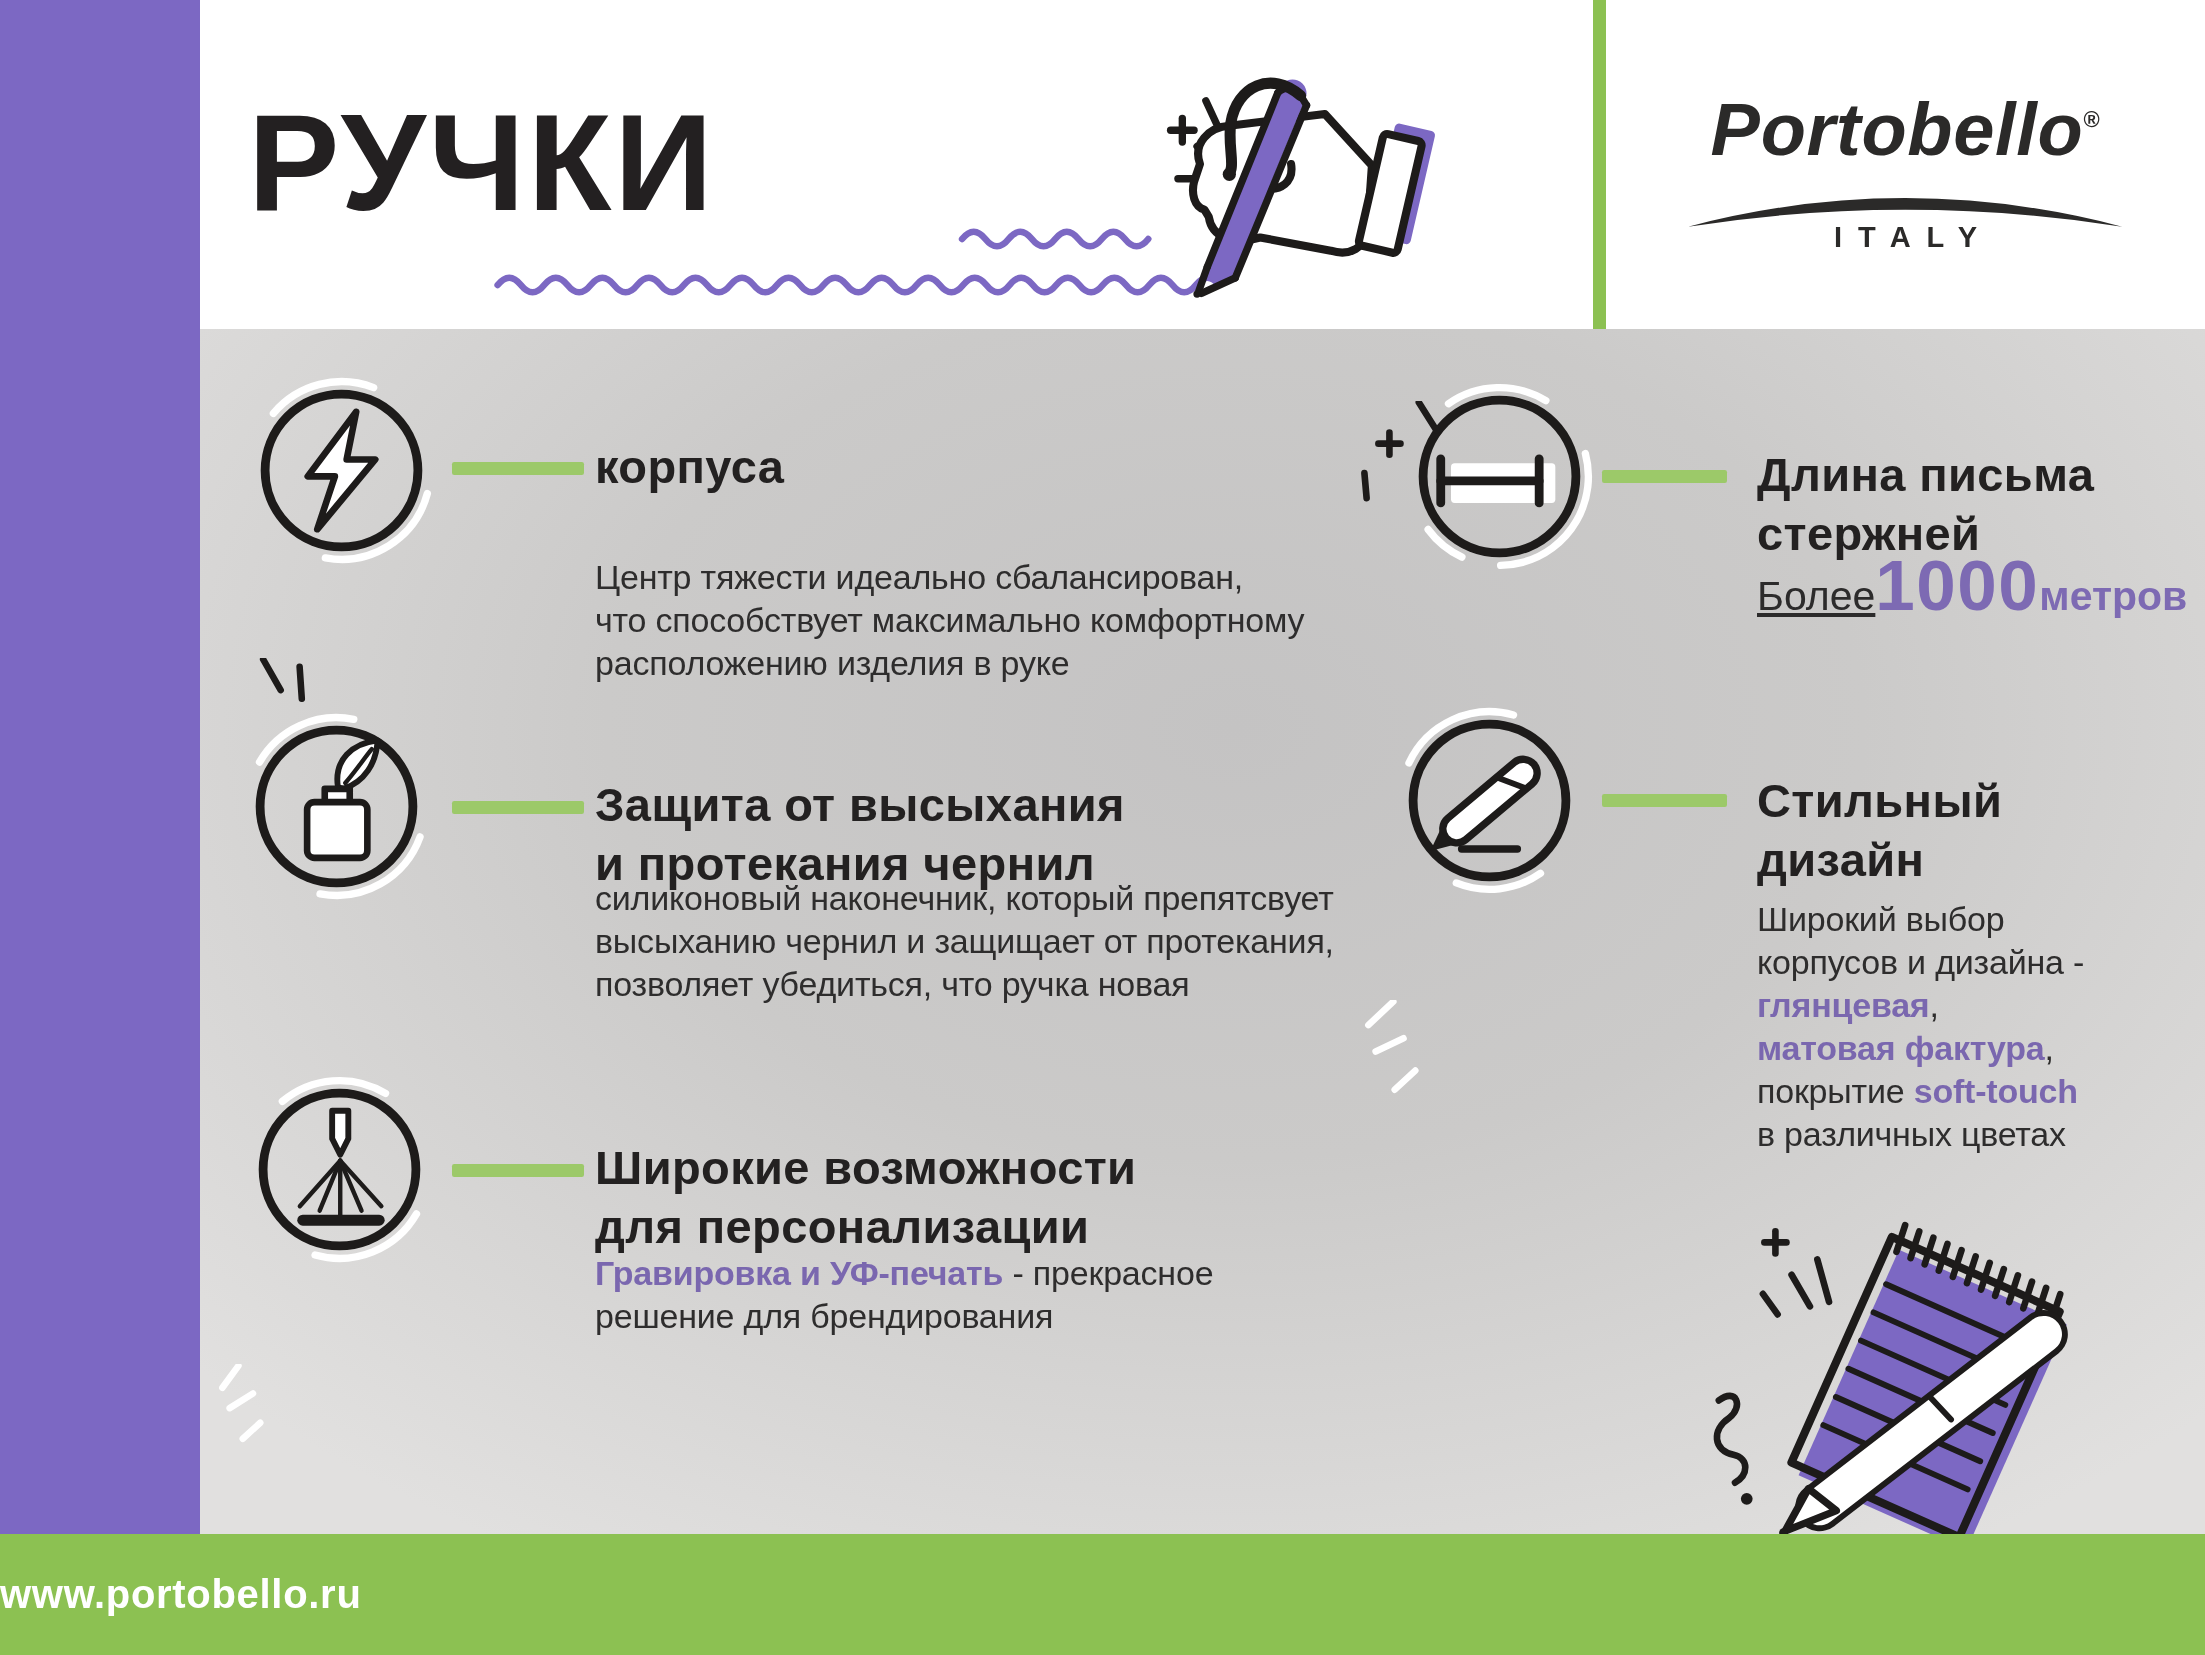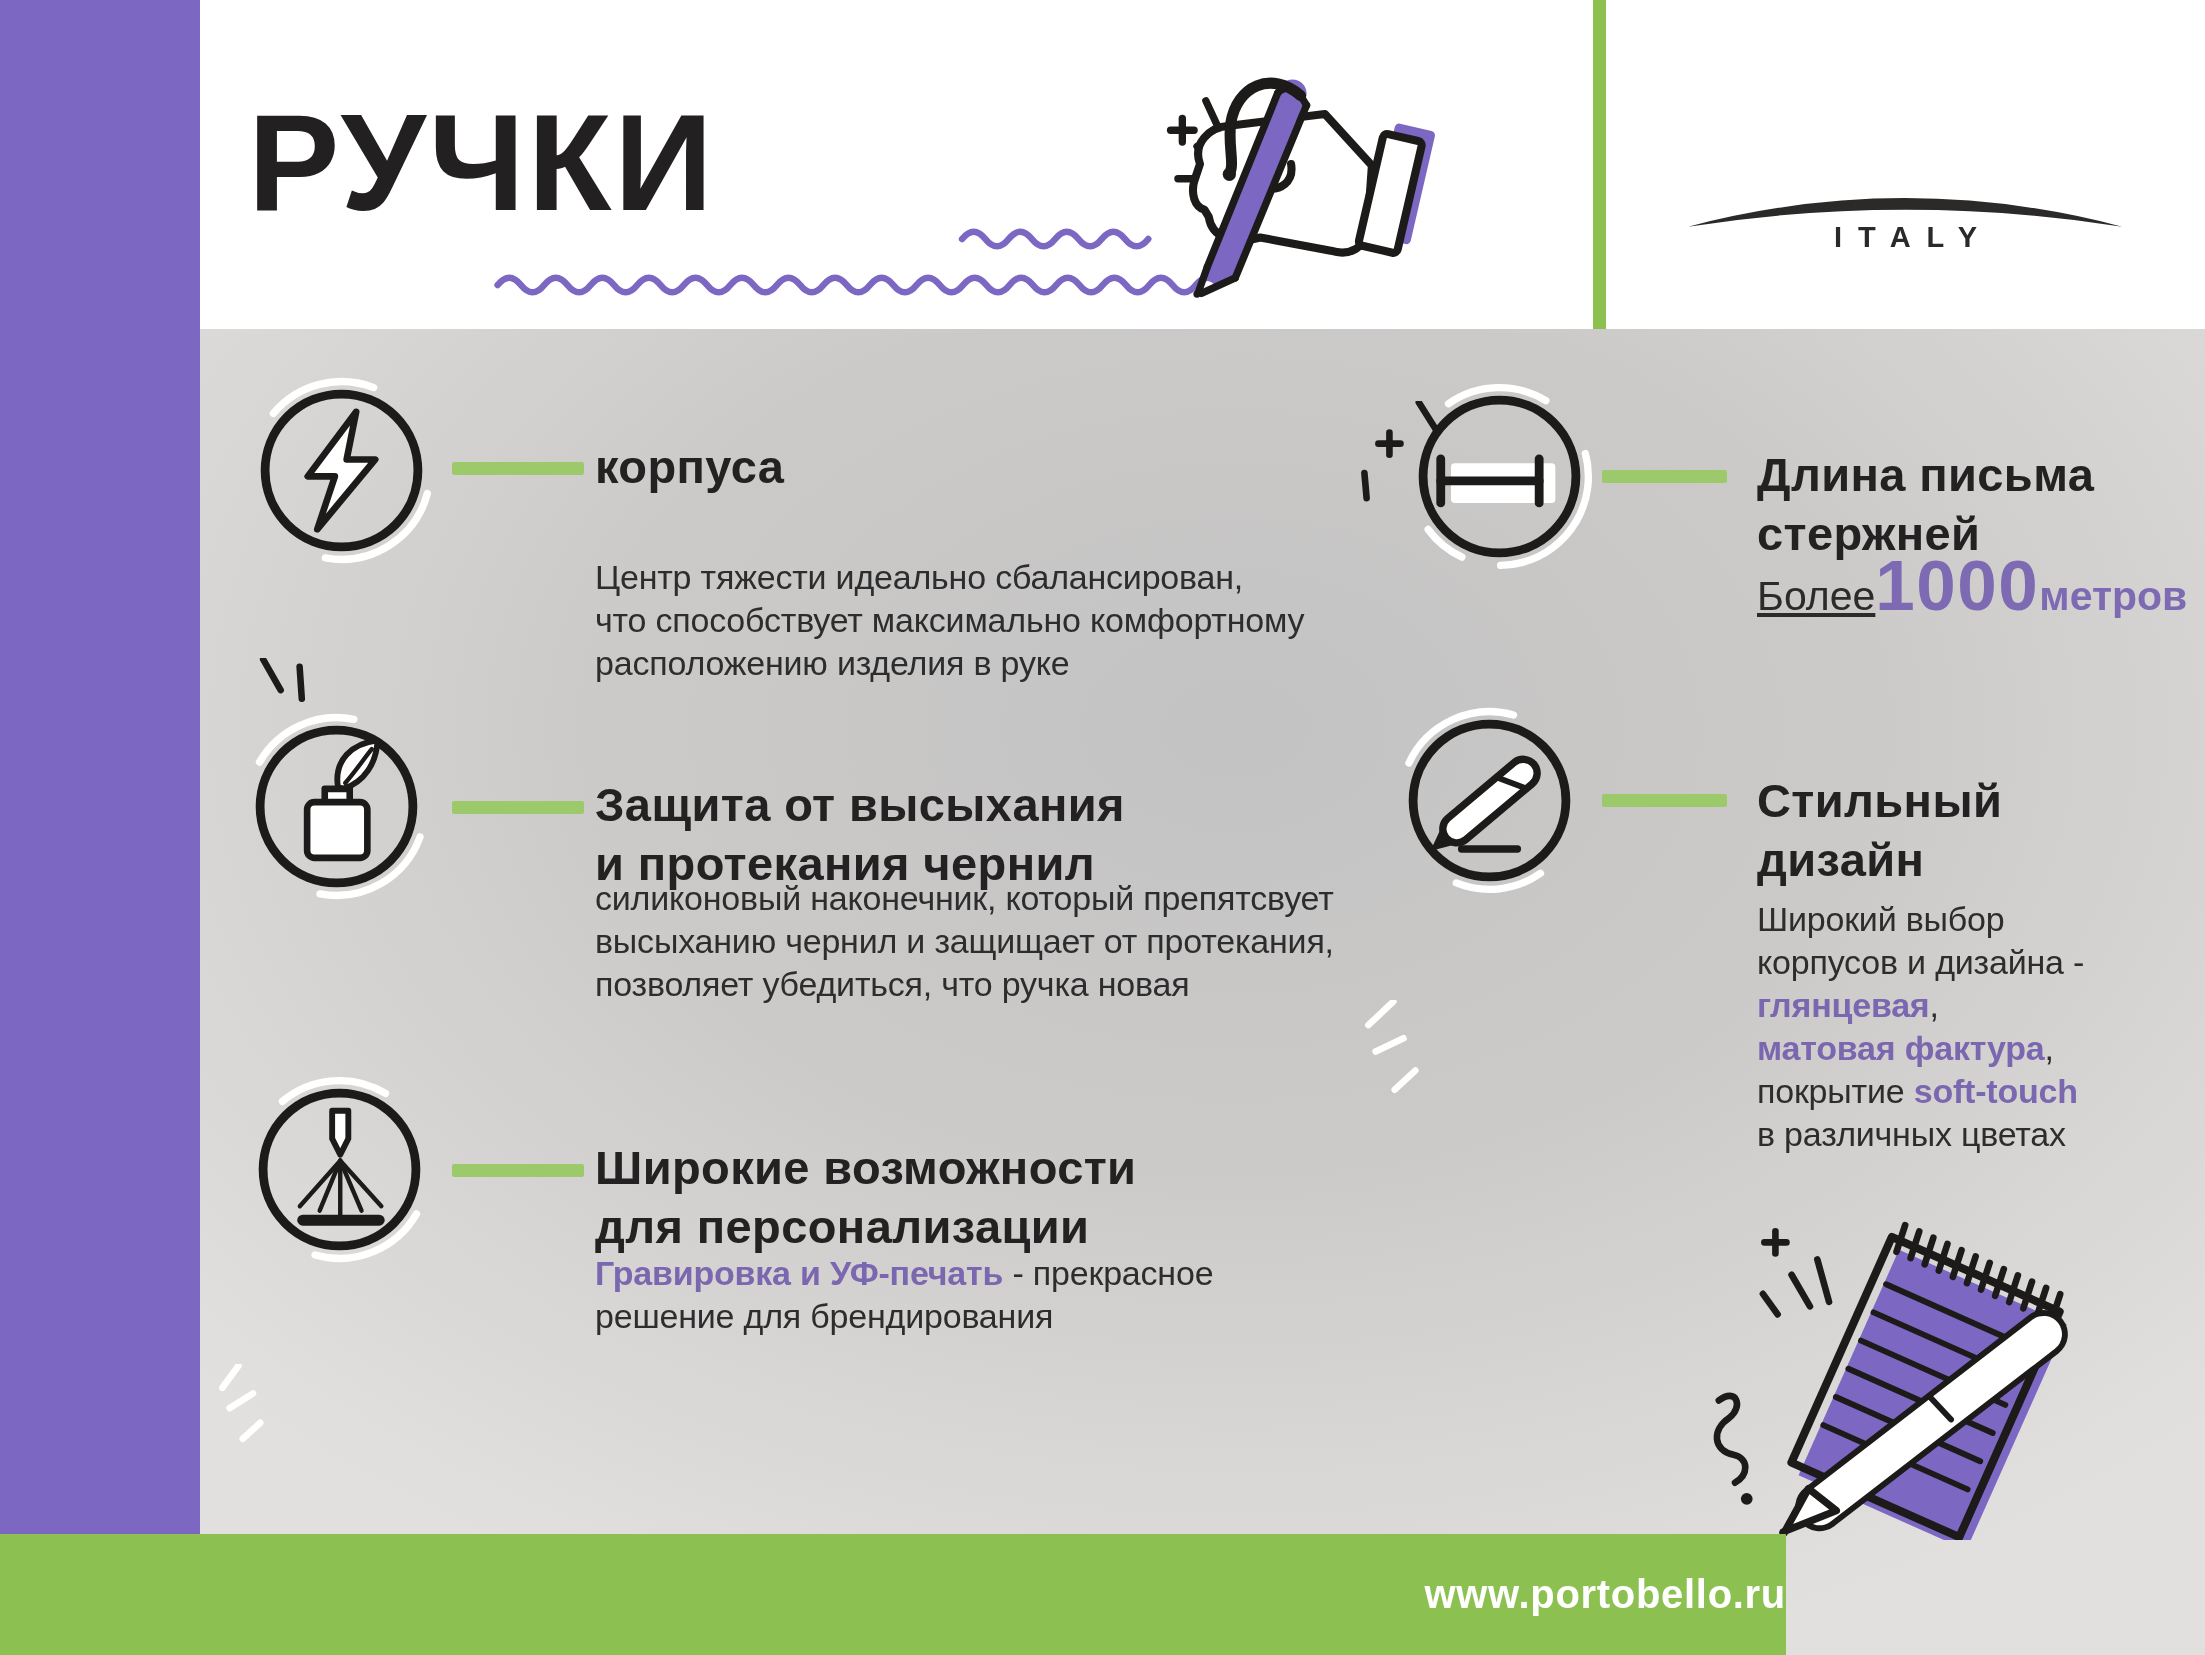--- a/index.html
+++ b/index.html
@@ -7,21 +7,21 @@
     width:2205px;height:1655px;position:relative;overflow:hidden;
     background:radial-gradient(ellipse 1397px 956px at 56% 44%, #c4c3c3 0%, #cbcac9 45%, #d7d6d5 75%, #e1e0df 100%);
     font-family:"Liberation Sans", sans-serif;
   }
   .abs{position:absolute;}
   
   #header-band{left:200px;top:0;width:1393px;height:329px;background:#ffffff;}
   #green-stripe{left:1593px;top:0;width:13.2px;height:329px;background:#8cc152;}
   #logo-panel{left:1606px;top:0;width:599px;height:329px;background:#ffffff;}
   #sidebar{left:0;top:0;width:200px;height:1534px;background:#7c68c3;}
-  #footer{left:0;top:1534px;width:1786px;height:121px;background:#8cc152;display:flex;align-items:center;justify-content:flex-end;}
+  #footer{left:0;top:1534px;width:2205px;height:121px;background:#8cc152;display:flex;align-items:center;justify-content:flex-start;}
   #footer .url{color:#ffffff;font-size:40px;font-weight:700;letter-spacing:0.7px;}
   
   #page-title{left:248px;top:94px;font-size:137px;line-height:137px;font-weight:700;letter-spacing:2.9px;color:#232021;}
   #brand{left:1606px;top:0;width:599px;height:329px;text-align:center;color:#2b2a29;}
   #brand .name{position:absolute;left:0;right:0;top:87px;font-size:74px;font-weight:700;font-style:italic;letter-spacing:0.7px;}
   #brand .reg{font-size:22px;font-style:normal;vertical-align:28px;}
   #brand .swoosh{position:absolute;left:77px;top:190px;}
   #brand .country{position:absolute;left:0;right:0;top:221px;font-size:29px;font-weight:700;letter-spacing:16px;text-indent:16px;}
   
   .dash{height:12.5px;border-radius:2.2px;background:#9cc969;}
@@ -86,20 +86,21 @@
       <path d="M174 51 Q193 32 213 68"></path>
     <path d="M78 288 L66 322"></path>
       <path d="M116 303 L70 324"></path>
   </g>
   <circle cx="64" cy="325" r="5" fill="#1d1b1a"></circle>
   <path d="M205 55 C165 20 118 42 110 92 C106 118 114 146 110 156" fill="none" stroke="#1d1b1a" stroke-width="15" stroke-linecap="round"></path>
   <circle cx="108" cy="162" r="9" fill="#1d1b1a"></circle>
 </svg>
 
 <div class="abs" id="brand">
+  <div class="name"><span>Portobello</span><span class="reg">®</span></div>
   <svg class="swoosh" width="445" height="44" viewBox="0 0 605 60">
     <path d="M6 50 Q302 -28 598 50 Q302 4 6 50 Z" fill="#2b2a29"></path>
   </svg>
   <div class="country">ITALY</div>
 </div>
 
 <svg class="abs" id="icon-l1" width="191" height="191" viewBox="0 0 260 260">
   <circle class="warc" cx="130" cy="130" r="121" stroke-dasharray="150 850" transform="rotate(-140 130 130)"></circle>
   <circle class="warc" cx="130" cy="130" r="121" stroke-dasharray="180 850" transform="rotate(15 130 130)"></circle>
   <circle class="ring" cx="130" cy="130" r="104"></circle>

